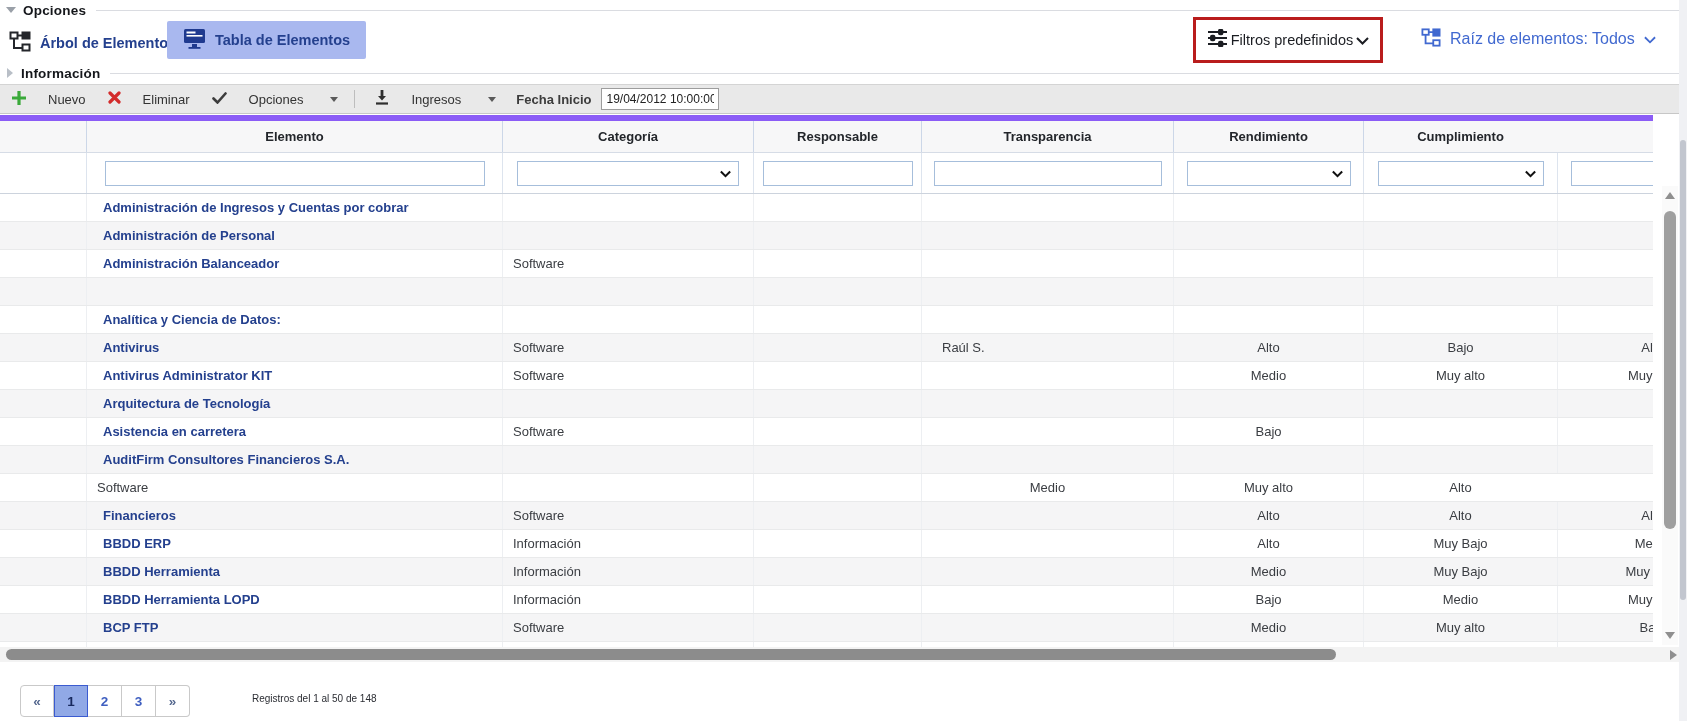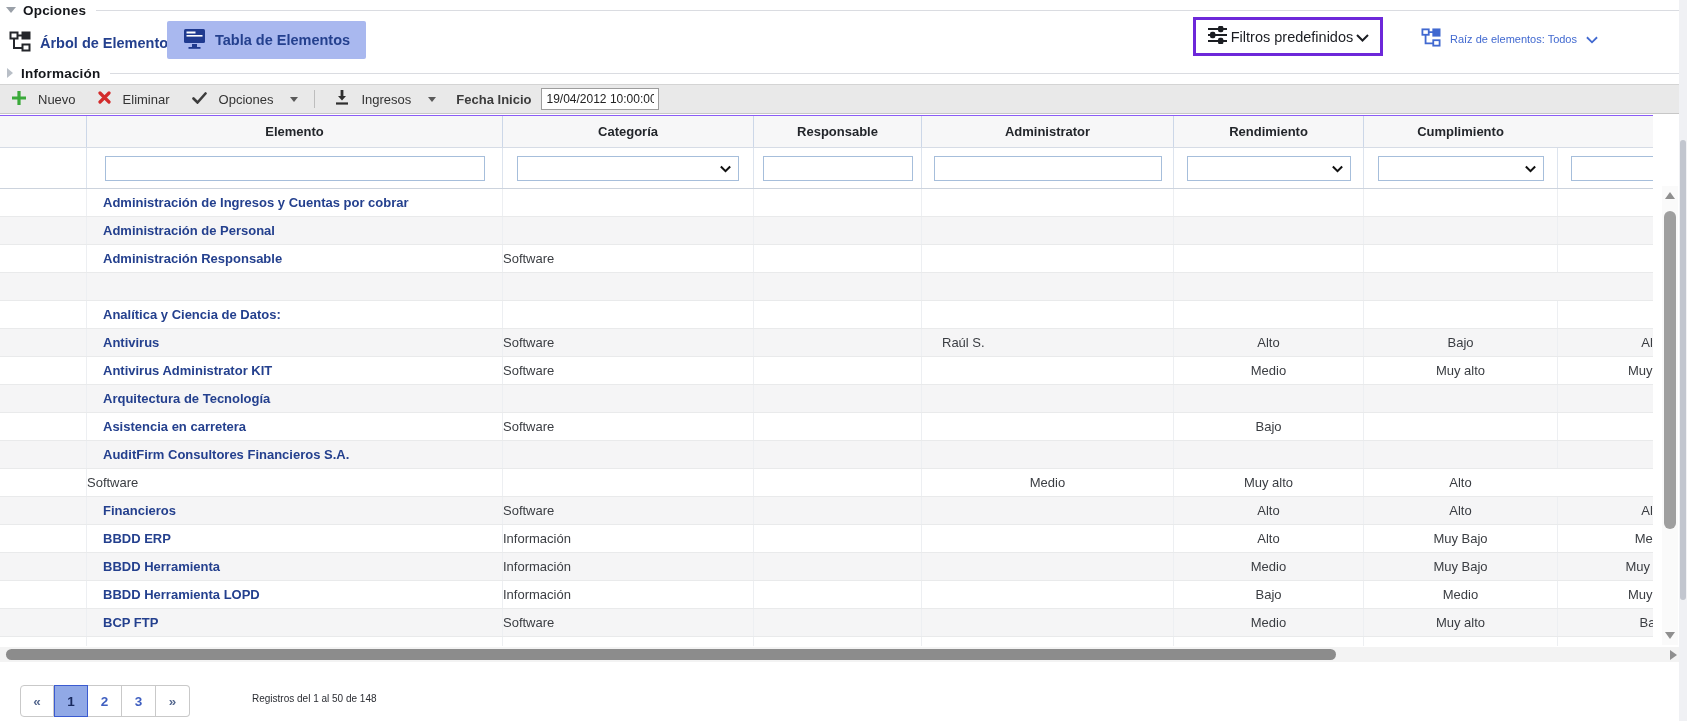--- a/index.html
+++ b/index.html
@@ -9,54 +9,54 @@
   .sec{position:absolute;left:0;right:0;display:flex;align-items:center;height:18px;}
   .tri-down{width:0;height:0;border-left:5px solid transparent;border-right:5px solid transparent;border-top:6px solid #9aa0a8;margin:0 7px 0 6px;}
   .tri-right{width:0;height:0;border-top:5px solid transparent;border-bottom:5px solid transparent;border-left:6px solid #b9bfc7;margin:0 8px 0 7px;}
   .sec-label{font-weight:bold;font-size:13.5px;color:#15171b;letter-spacing:.2px;}
   .sec-line{flex:1;height:1px;background:#dadce1;margin-left:10px;}
   
   .tab{position:absolute;display:flex;align-items:center;gap:9px;cursor:pointer;}
   .tab-label{font-weight:bold;font-size:14.5px;color:#24408e;}
   #tab-arbol{left:9px;top:28px;height:30px;}
   #tab-tabla{left:167px;top:21px;height:38px;background:#a9b8ef;padding:0 16px;border-radius:2px;}
-  .filtros-box{position:absolute;left:1193px;top:17px;width:190px;height:39px;background:#fff;
-      border:3px solid #6d28d9;box-sizing:border-box;display:flex;align-items:center;justify-content:center;gap:3px;cursor:pointer;}
+  .filtros-box{position:absolute;left:1193px;top:17px;width:190px;height:46px;background:#fff;
+      border:3px solid #b91c1c;box-sizing:border-box;display:flex;align-items:center;justify-content:center;gap:3px;cursor:pointer;}
   .filtros-label{font-size:14.5px;color:#1b1d22;}
   .raiz{position:absolute;left:1421px;top:18px;height:42px;display:flex;align-items:center;gap:9px;cursor:pointer;}
-  .raiz-label{font-size:11px;color:#4169d0;}
+  .raiz-label{font-size:16px;color:#4169d0;}
   
   .toolbar{position:absolute;left:0;top:84px;width:1687px;height:30px;background:#e9e9e9;
       border-top:1px solid #d4d4d4;border-bottom:1px solid #c7c7c7;box-sizing:border-box;
       display:flex;align-items:center;font-size:13px;color:#333;}
-  .tb-item{display:flex;align-items:center;gap:12px;cursor:pointer;margin-left:12px;}
+  .tb-item{display:flex;align-items:center;gap:22px;cursor:pointer;margin-left:12px;}
   .tb-caret{width:0;height:0;border-left:4px solid transparent;border-right:4px solid transparent;border-top:5px solid #5a5a5a;margin-left:5px;}
   .tb-sep{width:1px;height:18px;background:#bdbdbd;margin:0 8px 0 16px;}
   .fecha-label{margin-left:20px;color:#3c3c3c;font-weight:bold;}
   .fecha-input{margin-left:10px;width:108px;height:20px;border:1px solid #9d9d9d;background:#fff;
       font-family:"Liberation Sans",sans-serif;font-size:12px;color:#222;padding:0 4px;}
   
-  .tablewrap{position:absolute;left:0;top:115px;width:1653px;height:530px;overflow:hidden;border-top:1px solid #8b5cf6;}
+  .tablewrap{position:absolute;left:0;top:115px;width:1653px;height:530px;overflow:hidden;border-top:6px solid #8b5cf6;}
   .tgrid{width:1747px;display:grid;grid-template-columns:86px 416px 251px 168px 252px 190px 194px 190px;}
   .thead{height:31px;background:#f7f7f8;border-bottom:1px solid #d6dce6;}
   .th{display:flex;align-items:center;justify-content:center;font-weight:bold;font-size:13px;color:#23262b;
       border-left:1px solid #ccd7e8;white-space:nowrap;overflow:hidden;cursor:pointer;}
   .th:first-child{border-left:none;cursor:default;}
   .tfilter{height:40px;background:#fff;border-bottom:1px solid #ccd3dd;}
   .fcell{display:flex;align-items:center;justify-content:center;border-left:1px solid #dde4ee;}
   .fcell:first-child{border-left:none;}
   .filt{height:23px;border:1px solid #a6bedb;background:#fff;font-family:"Liberation Sans",sans-serif;font-size:12.5px;padding:0 5px;}
   .fsel{height:25px;border:1px solid #a6bedb;background:#fff;position:relative;cursor:pointer;box-sizing:border-box;}
   .fsel svg{position:absolute;right:7px;top:8px;}
   .trow{height:27px;border-bottom:1px solid #e9eaeb;background:#fff;}
   .trow.alt{background:#f5f5f6;}
   .cell{display:flex;align-items:center;font-size:13px;color:#3a3d42;border-left:1px solid #edeff2;white-space:nowrap;overflow:hidden;}
   .cell:first-child{border-left:none;}
   .c-elem{padding-left:16px;}
-  .c-cat,.c-ruta{padding-left:0;}
+  .c-cat,.c-ruta{padding-left:10px;}
   .c-resp{padding-left:20px;}
   .c-mid{justify-content:center;padding:0;}
   .elink{color:#24408e;font-weight:bold;cursor:pointer;}
   
   .vsb{position:absolute;left:1662px;top:186px;width:16px;height:459px;background:#fafafa;}
   .vsb .up{position:absolute;top:6px;left:3px;width:0;height:0;border-left:5px solid transparent;border-right:5px solid transparent;border-bottom:7px solid #8f8f8f;cursor:pointer;}
   .vsb .down{position:absolute;bottom:6px;left:3px;width:0;height:0;border-left:5px solid transparent;border-right:5px solid transparent;border-top:7px solid #8f8f8f;cursor:pointer;}
   .vsb .thumb{position:absolute;top:25px;left:2px;width:12px;height:318px;background:#9f9f9f;border-radius:7px;cursor:pointer;}
   .hsb{position:absolute;left:0;top:647px;width:1687px;height:15px;background:#f3f3f3;}
   .hsb .thumb{position:absolute;left:6px;top:2px;width:1330px;height:11px;background:#8c8c8c;border-radius:6px;cursor:pointer;}
@@ -191,21 +191,21 @@
     <span class="fecha-label">Fecha Inicio</span>
     <input class="fecha-input" value="19/04/2012 10:00:00" style="">
   </div>
 
   <div class="tablewrap">
     <div class="tgrid thead">
       <div class="th"></div>
       <div class="th">Elemento</div>
       <div class="th">Categoría</div>
       <div class="th">Responsable</div>
-      <div class="th">Administrator</div>
+      <div class="th">Transparencia</div>
       <div class="th">Rendimiento</div>
       <div class="th">Cumplimiento</div>
     </div>
     <div class="tgrid tfilter">
       <div class="fcell"></div>
       <div class="fcell">
           <input class="filt" style="width: 368px;">
         </div>
       <div class="fcell">
         <div class="fsel" style="width:222px;">
@@ -261,21 +261,21 @@
           <div class="cell c-cat"></div>
           <div class="cell c-ruta"></div>
           <div class="cell c-resp"></div>
           <div class="cell c-mid"></div>
           <div class="cell c-mid"></div>
           <div class="cell c-mid"></div>
         </div>
         <div class="tgrid trow">
           <div class="cell "></div>
           <div class="cell c-elem">
-            <span class="elink">Administración Responsable</span>
+            <span class="elink">Administración Balanceador</span>
           </div>
           <div class="cell c-cat">Software</div>
           <div class="cell c-ruta"></div>
           <div class="cell c-resp"></div>
           <div class="cell c-mid"></div>
           <div class="cell c-mid"></div>
           <div class="cell c-mid"></div>
         </div>
         <div class="tgrid trow alt">
           <div class="cell "></div>

